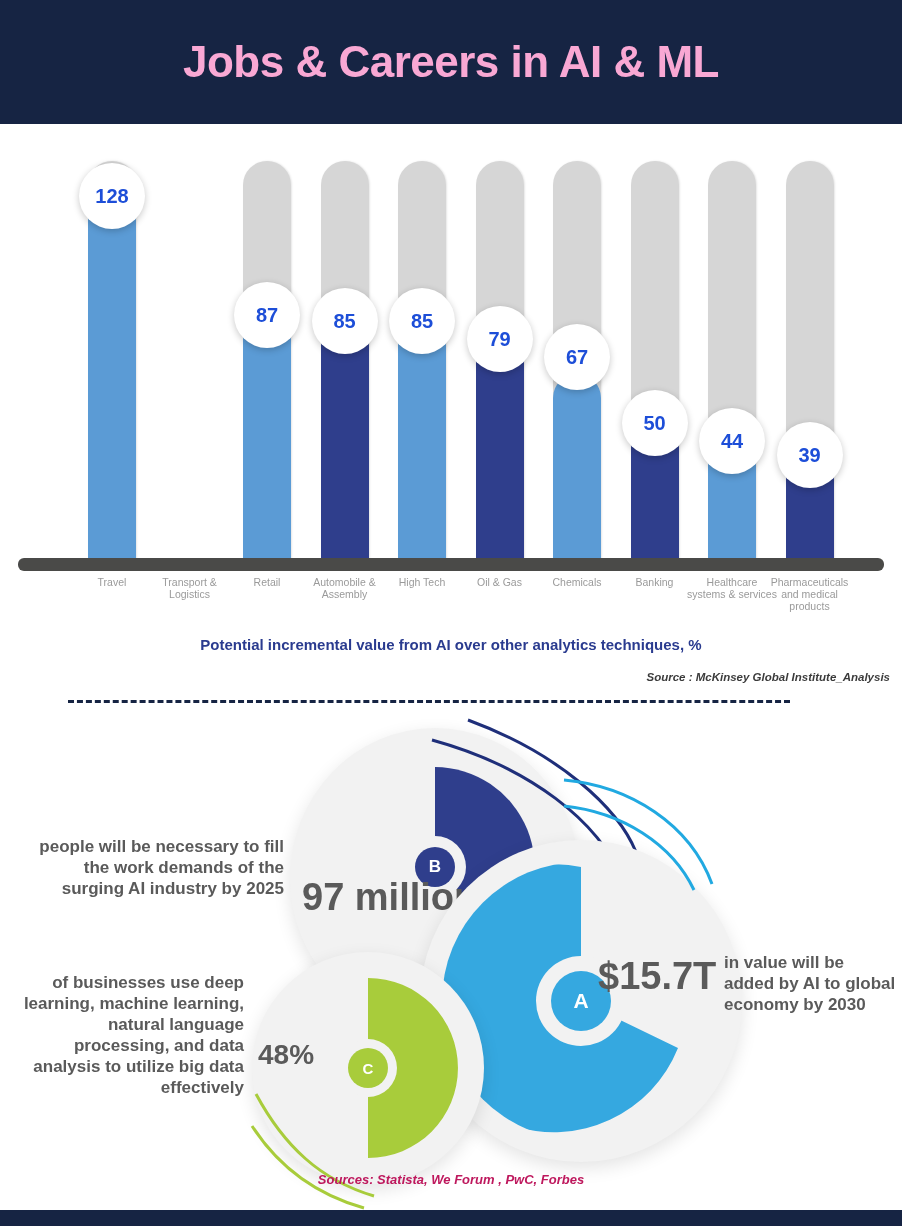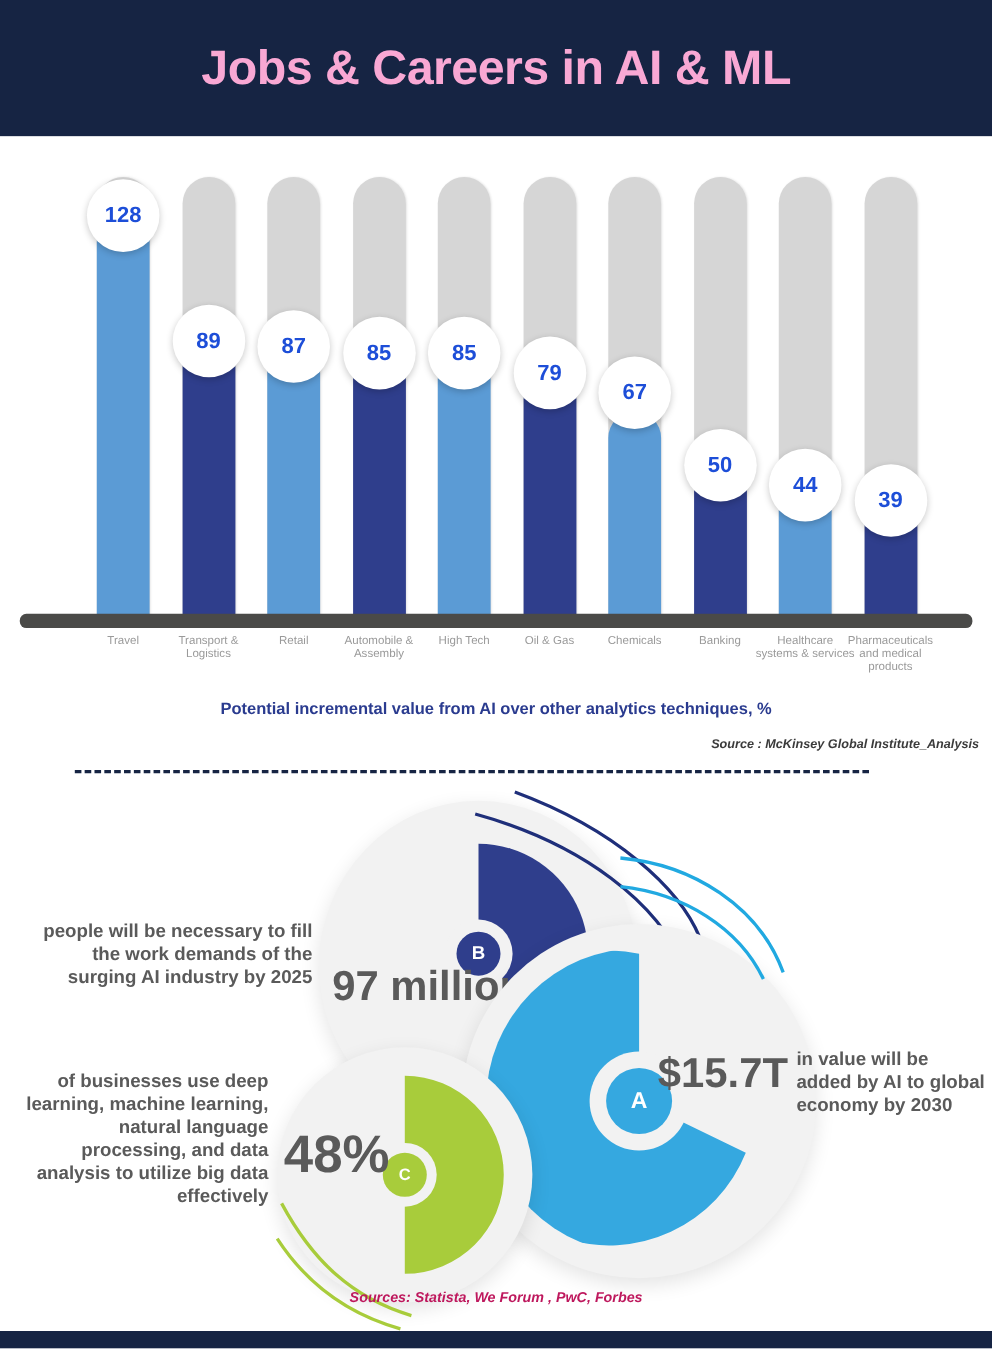--- a/index.html
+++ b/index.html
@@ -124,25 +124,20 @@
   <div id="header-title">Jobs &amp; Careers in AI &amp; ML</div>
 </div>
 
 <div id="chart-section">
   <div id="bars-area">
 
   <div class="bar-group" style="left: 88px; height: 434px;">
         <div class="bar-track" style="height: 408px; background: rgb(214, 214, 214);"></div>
         <div class="bar-fill" style="height: 373px; background: rgb(91, 155, 213);"></div>
         <div class="value-bubble" style="bottom: 340px;">128</div>
-      </div>
-      <div class="bar-group" style="left: 165.5px; height: 434px;">
-        <div class="bar-track" style="height: 408px; background: rgb(214, 214, 214);"></div>
-        <div class="bar-fill" style="height: 259px; background: rgb(47, 62, 140);"></div>
-        <div class="value-bubble" style="bottom: 226px;">89</div>
       </div>
       <div class="bar-group" style="left: 243px; height: 434px;">
         <div class="bar-track" style="height: 408px; background: rgb(214, 214, 214);"></div>
         <div class="bar-fill" style="height: 254px; background: rgb(91, 155, 213);"></div>
         <div class="value-bubble" style="bottom: 221px;">87</div>
       </div>
       <div class="bar-group" style="left: 320.5px; height: 434px;">
         <div class="bar-track" style="height: 408px; background: rgb(214, 214, 214);"></div>
         <div class="bar-fill" style="height: 248px; background: rgb(47, 62, 140);"></div>
         <div class="value-bubble" style="bottom: 215px;">85</div>
@@ -233,19 +228,19 @@
     <path d="M8 6 C 36 58, 72 92, 126 108" fill="none" stroke="#a8cc3b" stroke-width="3"></path>
     <path d="M4 38 C 30 78, 66 106, 116 120" fill="none" stroke="#a8cc3b" stroke-width="3"></path>
   </svg>
   <svg class="pie" style="left:272px; top:272px;" width="192" height="192" viewBox="0 0 192 192">
     <path d="M96 96 L96 6 A90 90 0 0 1 96 186 Z" fill="#a8cc3b"></path>
   </svg>
   <div class="hole" style="left:339px; top:339px; width:58px; height:58px;"></div>
   <div class="badge" style="left:348px; top:348px; width:40px; height:40px; font-size:15px; background:#a8cc3b;">
     <span>C</span>
   </div>
-  <div class="stat-value" style="left:258px; top:322px; font-size:48px;">48%</div>
+  <div class="stat-value" style="left:258px; top:339px; font-size:28px;">48%</div>
   <div class="stat-text" style="left:14px; top:272px; width:230px; text-align:right;">of businesses use deep learning, machine learning, natural language processing, and data analysis to utilize big data effectively</div>
 
 </div>
 
 <div id="bottom-source">Sources: Statista, We Forum , PwC, Forbes</div>
 <div id="footer-bar"></div>
 
 </body></html>

